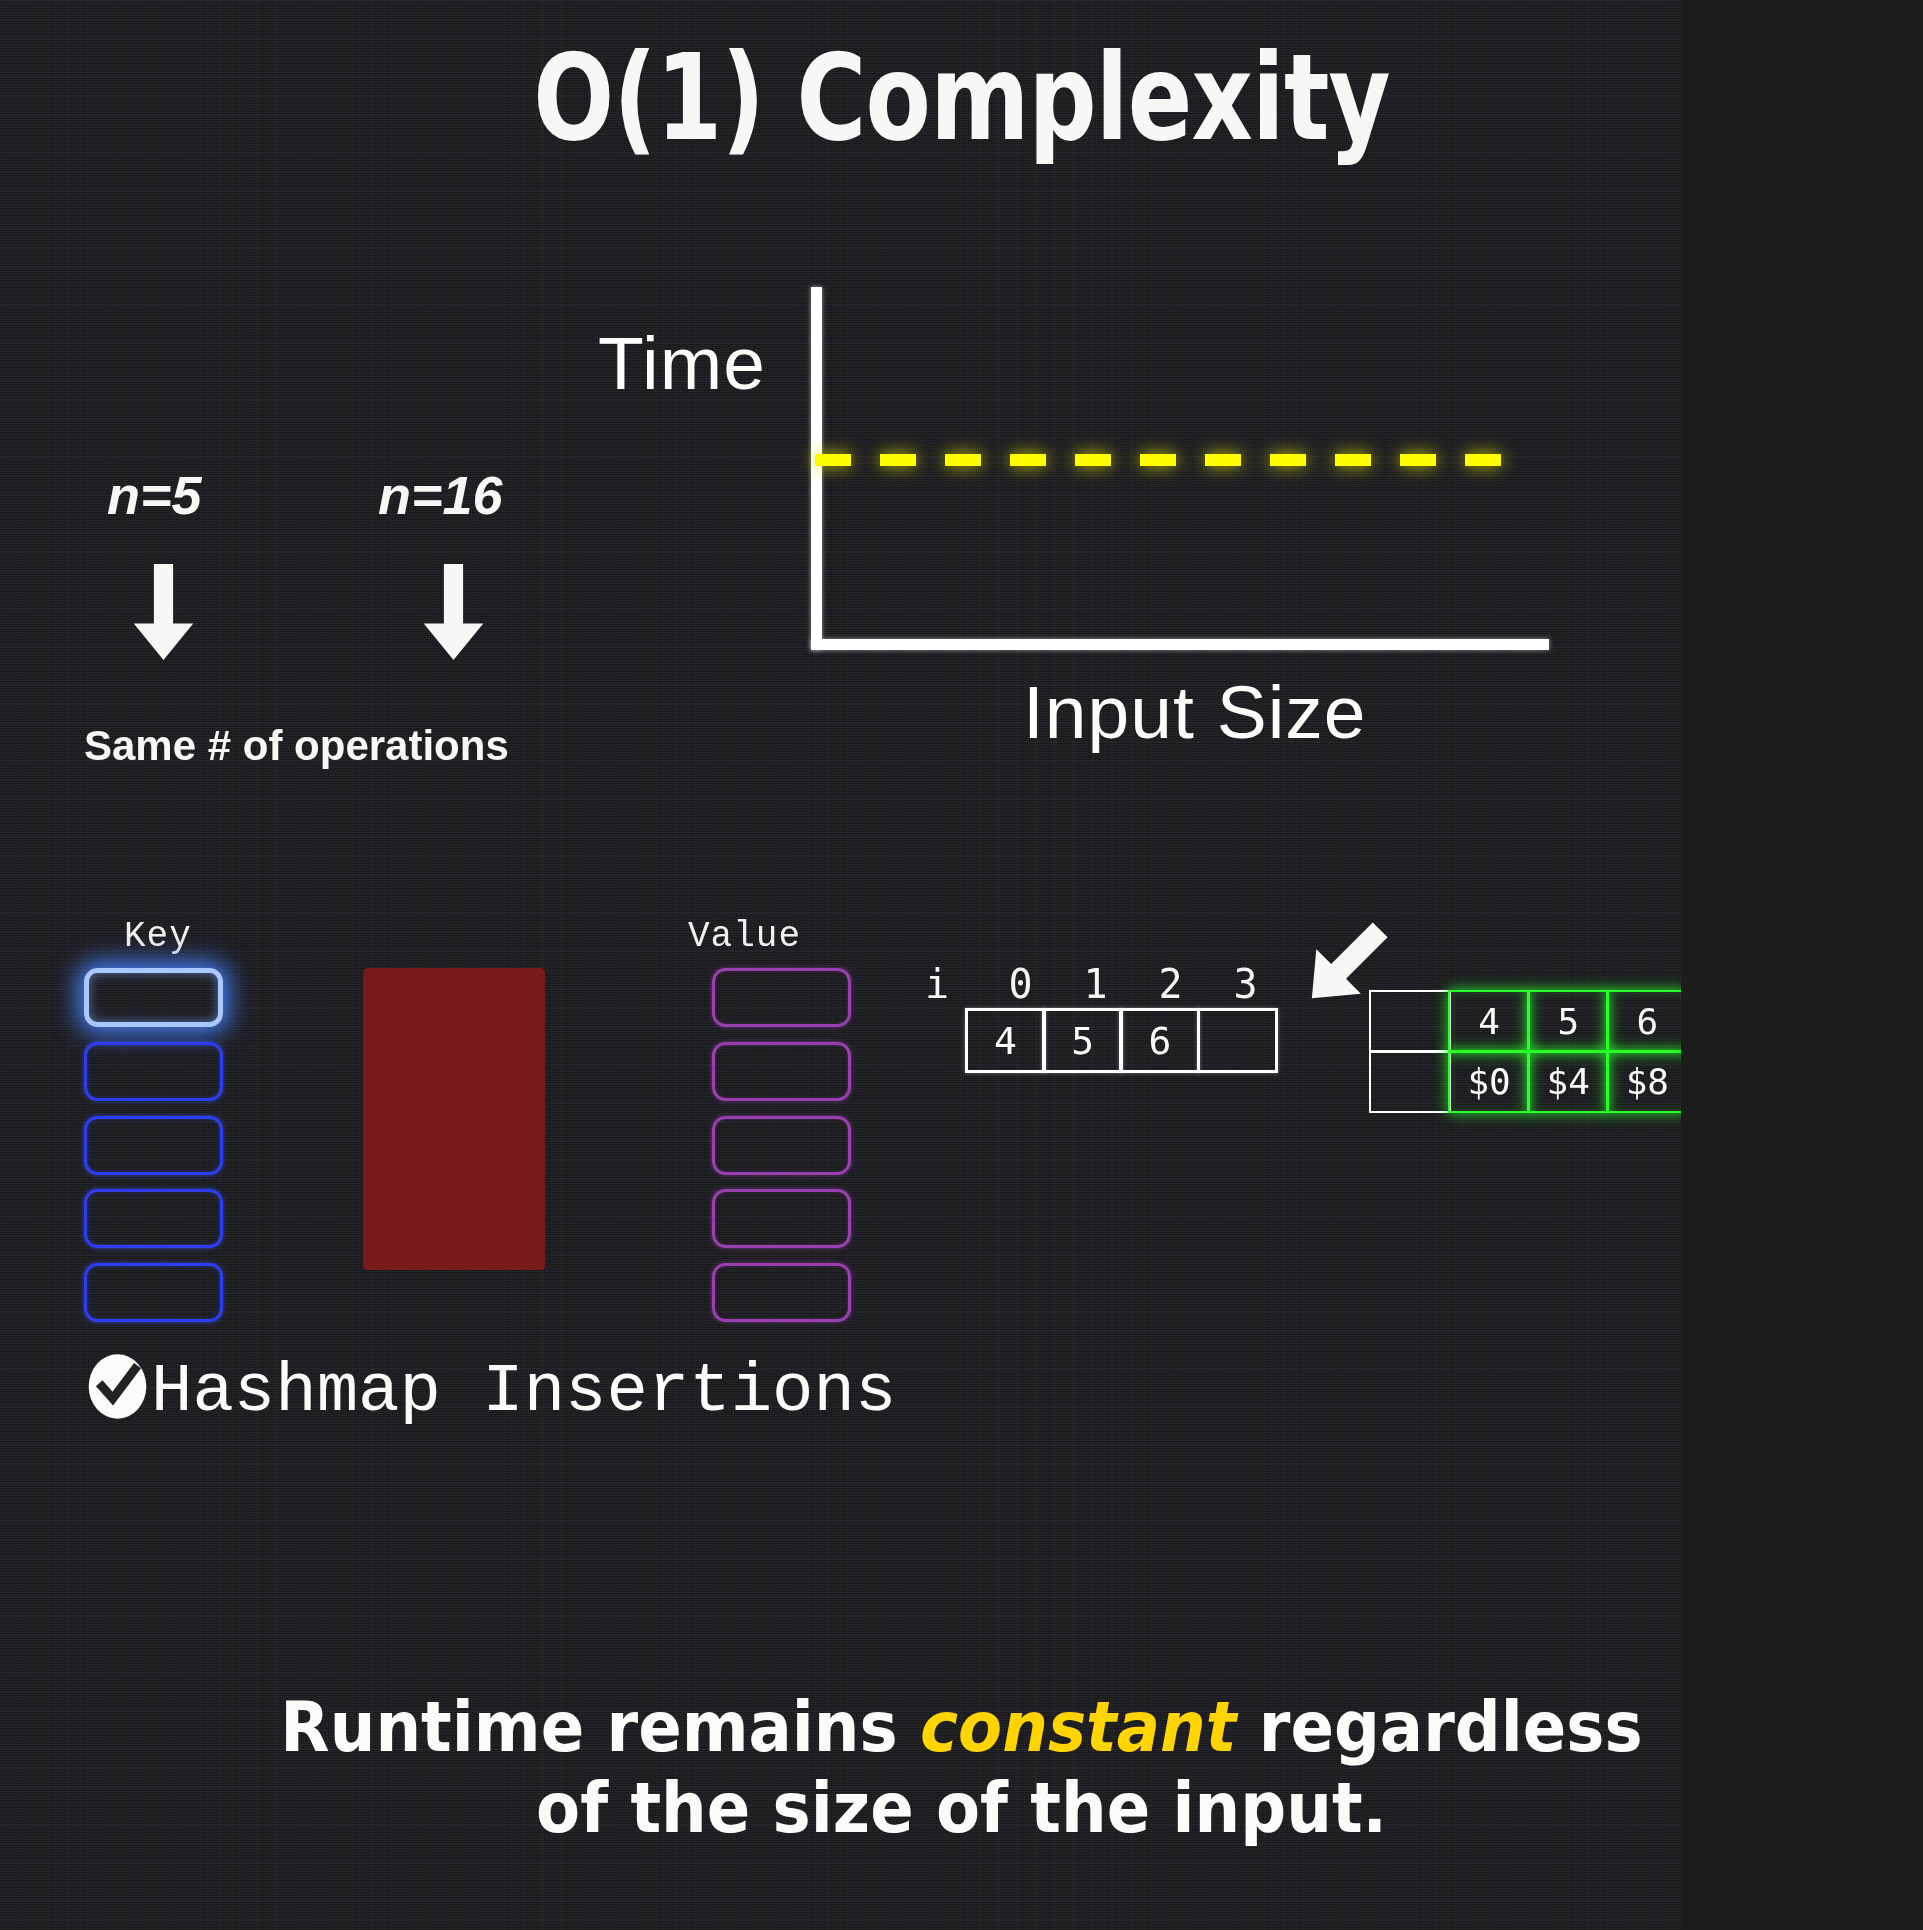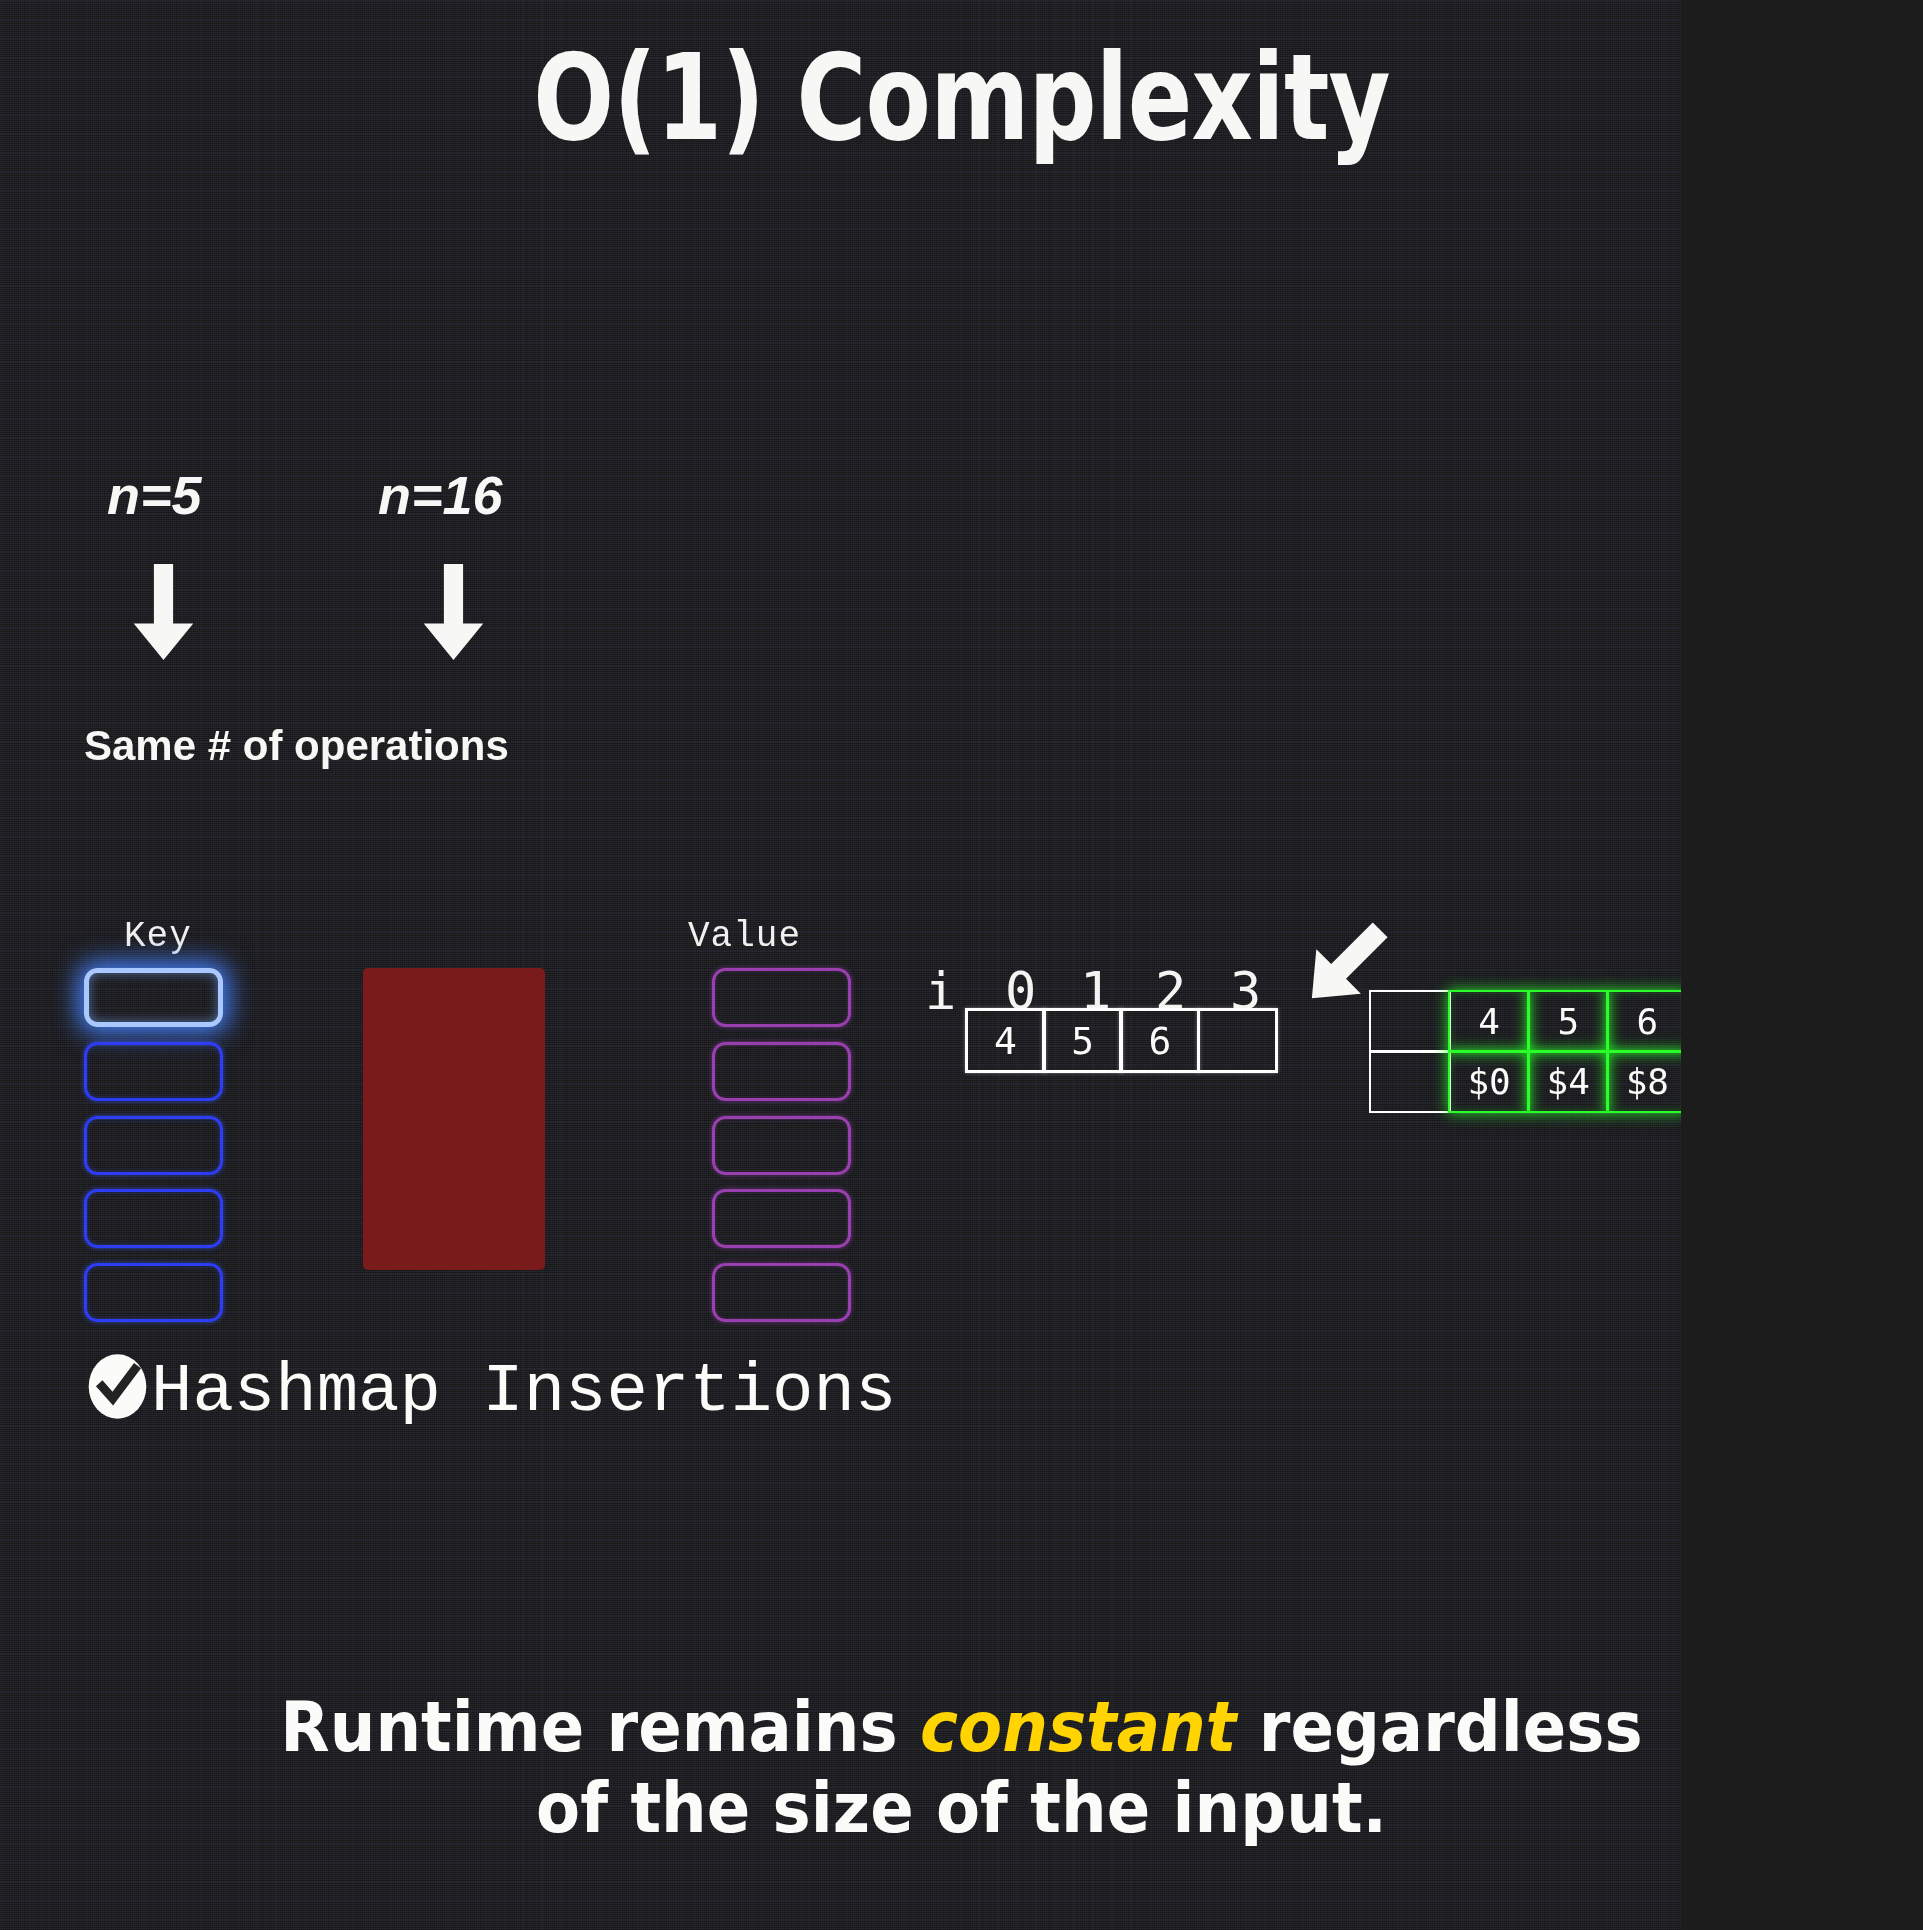--- a/index.html
+++ b/index.html
@@ -183,21 +183,21 @@
     white-space: nowrap;
     display: flex;
   }
 
   
   #idx-labels {
     position: absolute;
     left: 925px;
     top: 961px;
     font-family: "DejaVu Sans Mono", monospace;
-    font-size: 52px;
+    font-size: 40px;
     color: #f4f4f2;
     letter-spacing: 1.9px;
     white-space: nowrap;
   }
   #idx-labels span { display: inline-block; }
   #idx-labels .ihead { width: 59px; }
   #idx-labels .inum { width: 75px; text-align: center; }
 
   #idx-array {
     position: absolute;
@@ -314,20 +314,27 @@
 
   <svg class="down-arrow" id="arrow-n5" viewBox="0 0 78 100">
     <polygon points="29,0 49,0 49,62 70,62 39,100 8,62 29,62" fill="#f7f7f5"></polygon>
   </svg>
   <svg class="down-arrow" id="arrow-n10" viewBox="0 0 78 100">
     <polygon points="29,0 49,0 49,62 70,62 39,100 8,62 29,62" fill="#f7f7f5"></polygon>
   </svg>
 
   <div id="same-ops">Same # of operations</div>
 
+  <div id="chart">
+    <div id="time-label">Time</div>
+    <div id="chart-yaxis"></div>
+    <div id="chart-xaxis"></div>
+    <div id="const-line"></div>
+    <div id="inputsize-label">Input Size</div>
+  </div>
 
 
   <div id="hashmap">
     <div class="col-header" id="key-header">Key</div>
     <div class="col-header" id="value-header">Value</div>
 
     <div class="kv-box key-box active" style="top:968px"></div>
     <div class="kv-box key-box" style="top:1042px"></div>
     <div class="kv-box key-box" style="top:1116px"></div>
     <div class="kv-box key-box" style="top:1189px"></div>

